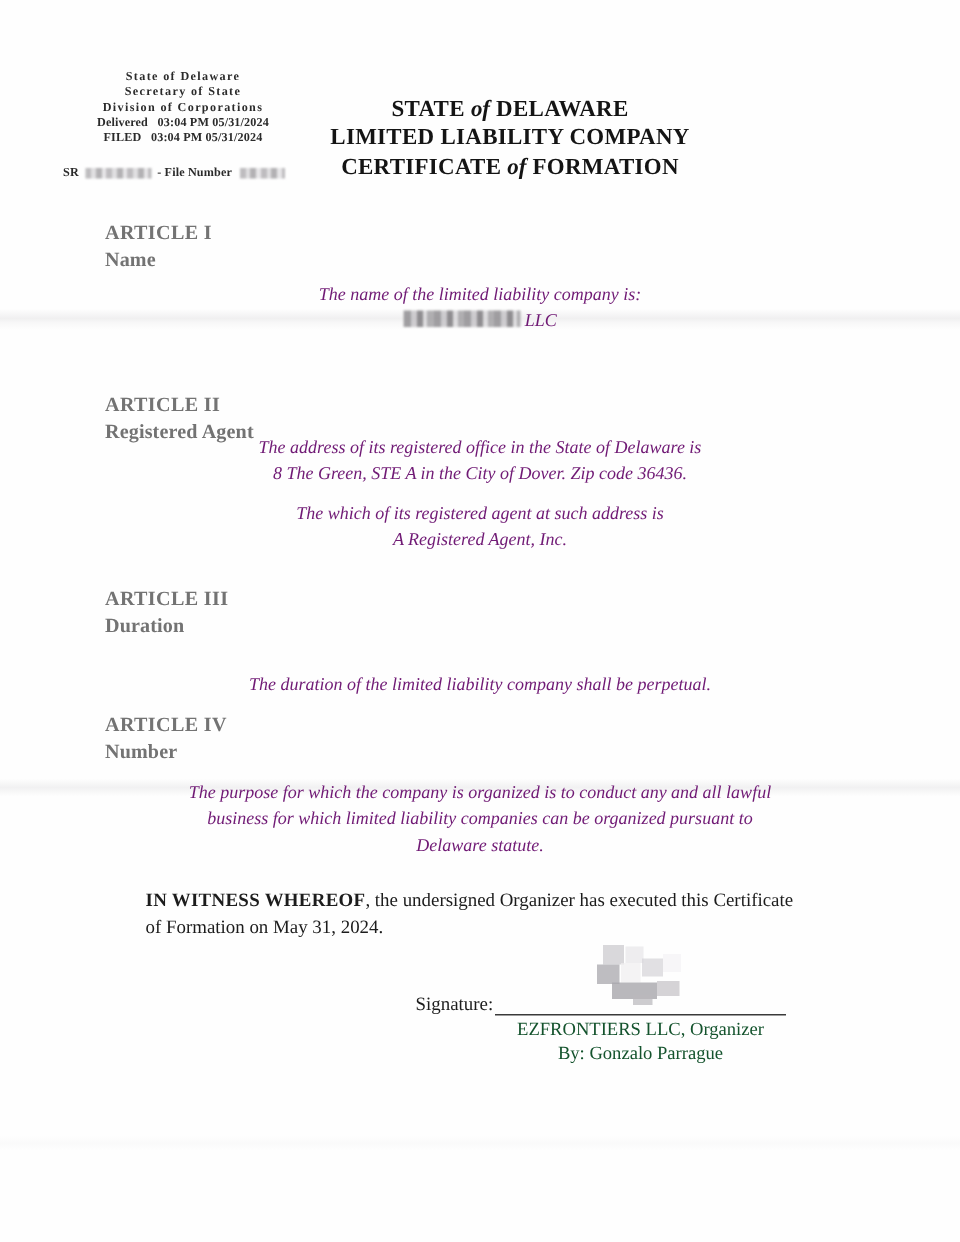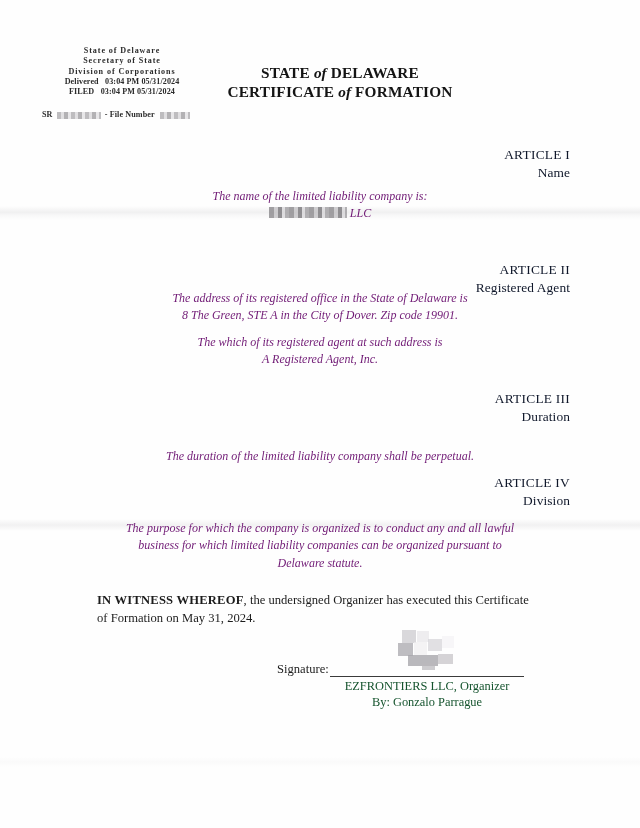--- a/index.html
+++ b/index.html
@@ -105,26 +105,26 @@
     font-style: italic;
     font-weight: bold;
     letter-spacing: 0;
   }
 
   
   .art-head {
     position: absolute;
     left: 70px;
     width: 500px;
-    text-align: right;
+    text-align: left;
     font-size: 13.4px;
-    font-weight: normal;
+    font-weight: bold;
     line-height: 17.6px;
     letter-spacing: 0.25px;
-    color: #0f172a;
+    color: #737373;
   }
   .art-head .sub { letter-spacing: 0.1px; }
   .body-text {
     position: absolute;
     left: 70px;
     width: 500px;
     text-align: center;
     font-size: 12px;
     line-height: 17.4px;
     color: #701a75;
@@ -234,20 +234,21 @@
         <span class="redact-inline fn-red"></span>
       </div>
     </div>
 
     <div class="title">
       <div>
         <span>STATE</span>
         <span class="of">of</span>
         <span>DELAWARE</span>
       </div>
+      <div>LIMITED LIABILITY COMPANY</div>
       <div>
         <span>CERTIFICATE</span>
         <span class="of">of</span>
         <span>FORMATION</span>
       </div>
     </div>
 
     <div class="art-head" style="top:146px;">
       <div>ARTICLE I</div>
       <div class="sub">Name</div>
@@ -258,38 +259,38 @@
         <span class="name-red"></span><span>LLC</span>
       </div>
     </div>
 
     <div class="art-head" style="top:261px;">
       <div>ARTICLE II</div>
       <div class="sub">Registered Agent</div>
     </div>
     <div class="body-text" style="top:290px;text-align:center;">
       <div>The address of its registered office in the State of Delaware is</div>
-      <div>8 The Green, STE A in the City of Dover. Zip code 19901.</div>
+      <div>8 The Green, STE A in the City of Dover. Zip code 36436.</div>
     </div>
     <div class="body-text" style="top:334px;">
       <div>The which of its registered agent at such address is</div>
       <div>A Registered Agent, Inc.</div>
     </div>
 
     <div class="art-head" style="top:390px;">
       <div>ARTICLE III</div>
       <div class="sub">Duration</div>
     </div>
     <div class="body-text" style="top:436px;margin-top:12px;">
       <div>The duration of the limited liability company shall be perpetual.</div>
     </div>
 
     <div class="art-head" style="top:474px;">
       <div>ARTICLE IV</div>
-      <div class="sub">Division</div>
+      <div class="sub">Number</div>
     </div>
     <div class="body-text" style="top:520px;">
       <div>The purpose for which the company is organized is to conduct any and all lawful</div>
       <div>business for which limited liability companies can be organized pursuant to</div>
       <div>Delaware statute.</div>
     </div>
 
     <div class="witness"><b>IN WITNESS WHEREOF</b><span>, the undersigned Organizer has executed this Certificate of Formation on May 31, 2024.</span></div>
 
     <div class="sig-wrap">

